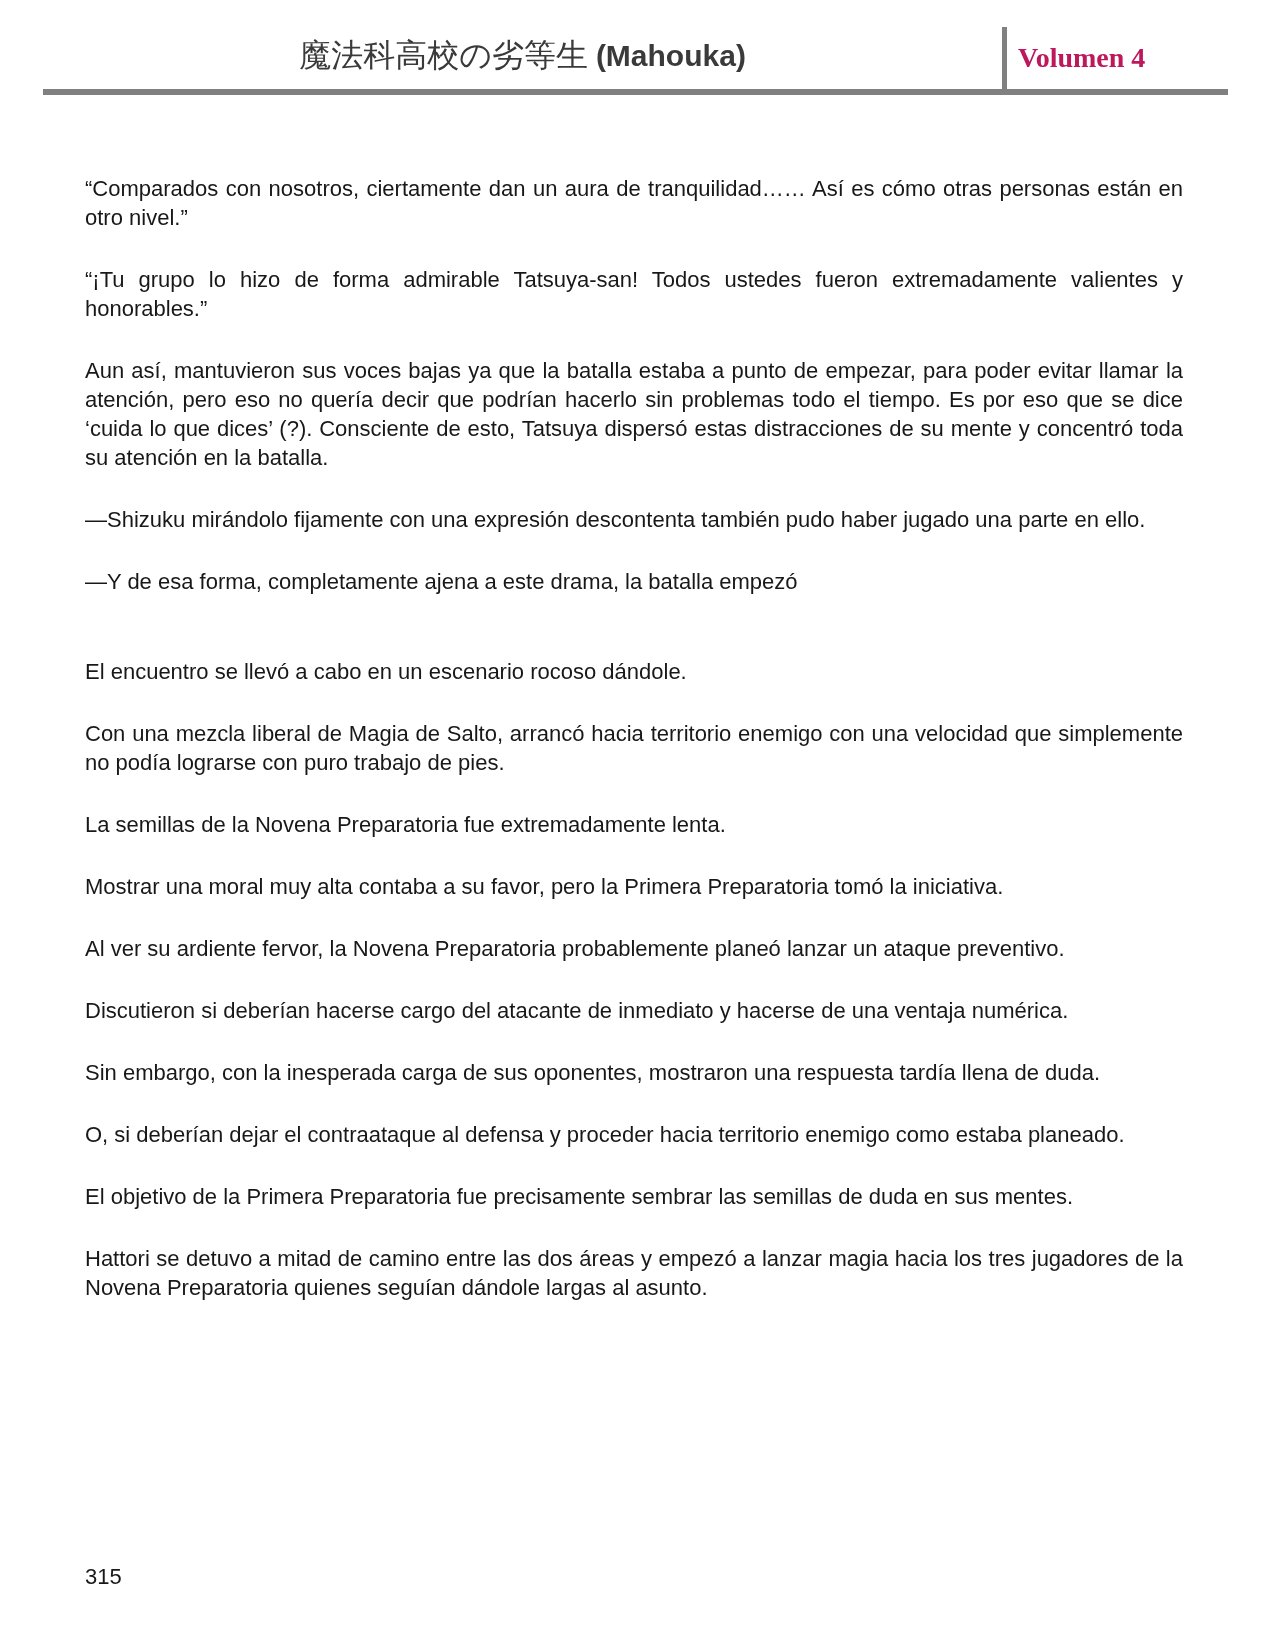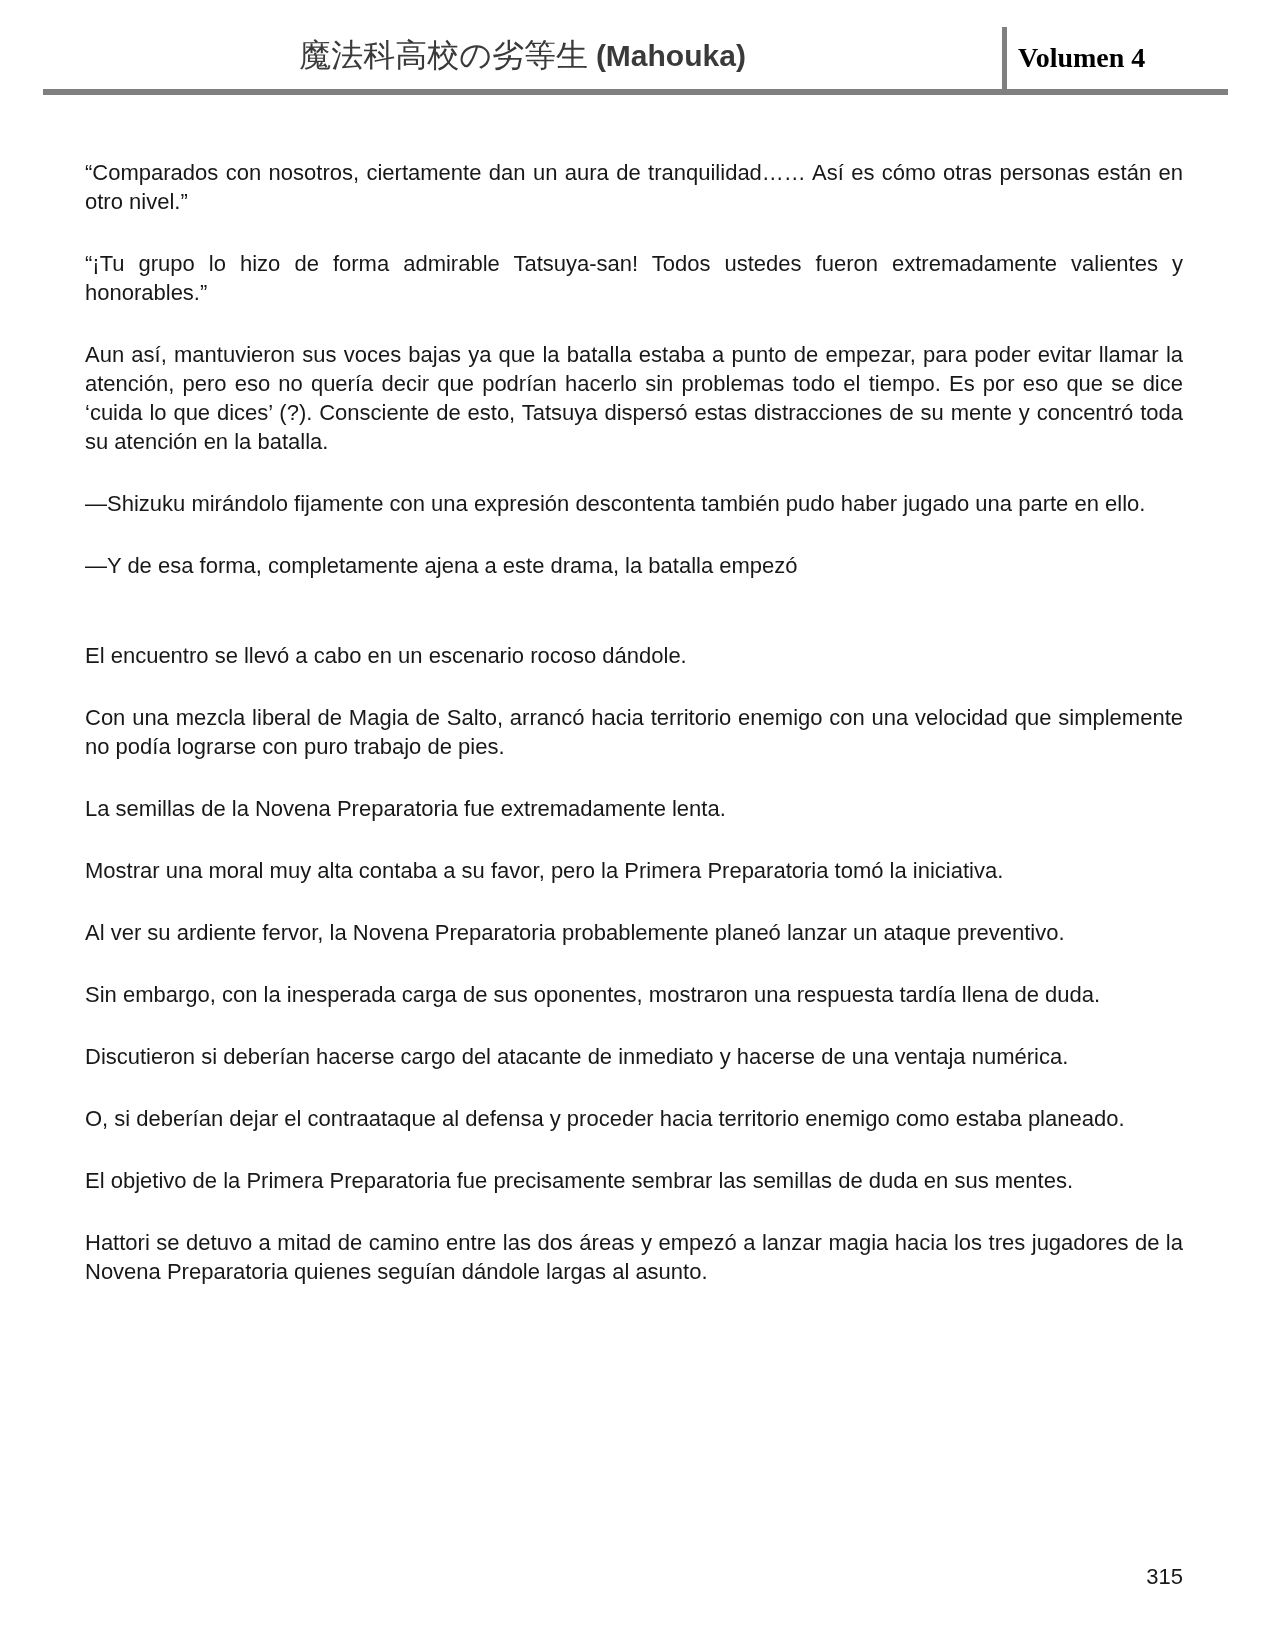--- a/index.html
+++ b/index.html
@@ -64,66 +64,66 @@
   }
 
   
   .body-text {
     position: absolute;
     left: 85px;
     top: 158px;
     width: 1098px;
   }
   .para {
-    margin: 0 0 33px 0;
+    margin: 16px 0 33px 0;
     font-size: 22px;
     line-height: 29px;
     text-align: justify;
     color: #181818;
   }
   .para.gap-after { margin-bottom: 61px; }
 
   
   .page-number {
     position: absolute;
     left: 85px;
     top: 1564px;
     width: 1098px;
-    text-align: right;
+    text-align: left;
     font-size: 22px;
     color: #181818;
   }
 </style>
 </head>
 <body>
 
 <div class="page">
 
   <header>
     <div class="header-title">
       <span class="title-jp">魔法科高校の劣等生</span><span class="title-latin">(Mahouka)</span>
     </div>
     <div class="header-divider" style="background: rgb(128, 128, 128);"></div>
-    <div class="volume" style="color: #000000;">Volumen 4</div>
+    <div class="volume" style="color: #be185d;">Volumen 4</div>
     <div class="header-rule" style="background: rgb(128, 128, 128);"></div>
   </header>
 
   <main class="body-text">
       <p class="para">“Comparados con nosotros, ciertamente dan un aura de tranquilidad…… Así es cómo otras personas están en otro nivel.”</p>
       <p class="para">“¡Tu grupo lo hizo de forma admirable Tatsuya-san! Todos ustedes fueron extremadamente valientes y honorables.”</p>
       <p class="para">Aun así, mantuvieron sus voces bajas ya que la batalla estaba a punto de empezar, para poder evitar llamar la atención, pero eso no quería decir que podrían hacerlo sin problemas todo el tiempo. Es por eso que se dice ‘cuida lo que dices’ (?). Consciente de esto, Tatsuya dispersó estas distracciones de su mente y concentró toda su atención en la batalla.</p>
       <p class="para">—Shizuku mirándolo fijamente con una expresión descontenta también pudo haber jugado una parte en ello.</p>
       <p class="para gap-after">—Y de esa forma, completamente ajena a este drama, la batalla empezó</p>
       <p class="para">El encuentro se llevó a cabo en un escenario rocoso dándole.</p>
       <p class="para">Con una mezcla liberal de Magia de Salto, arrancó hacia territorio enemigo con una velocidad que simplemente no podía lograrse con puro trabajo de pies.</p>
       <p class="para">La semillas de la Novena Preparatoria fue extremadamente lenta.</p>
       <p class="para">Mostrar una moral muy alta contaba a su favor, pero la Primera Preparatoria tomó la iniciativa.</p>
       <p class="para">Al ver su ardiente fervor, la Novena Preparatoria probablemente planeó lanzar un ataque preventivo.</p>
+      <p class="para">Discutieron si deberían hacerse cargo del atacante de inmediato y hacerse de una ventaja numérica.</p>
       <p class="para">Sin embargo, con la inesperada carga de sus oponentes, mostraron una respuesta tardía llena de duda.</p>
-      <p class="para">Discutieron si deberían hacerse cargo del atacante de inmediato y hacerse de una ventaja numérica.</p>
       <p class="para">O, si deberían dejar el contraataque al defensa y proceder hacia territorio enemigo como estaba planeado.</p>
       <p class="para">El objetivo de la Primera Preparatoria fue precisamente sembrar las semillas de duda en sus mentes.</p>
       <p class="para">Hattori se detuvo a mitad de camino entre las dos áreas y empezó a lanzar magia hacia los tres jugadores de la Novena Preparatoria quienes seguían dándole largas al asunto.</p>
     </main>
 
   <footer class="page-number">315</footer>
 
 </div>
 
 </body></html>

